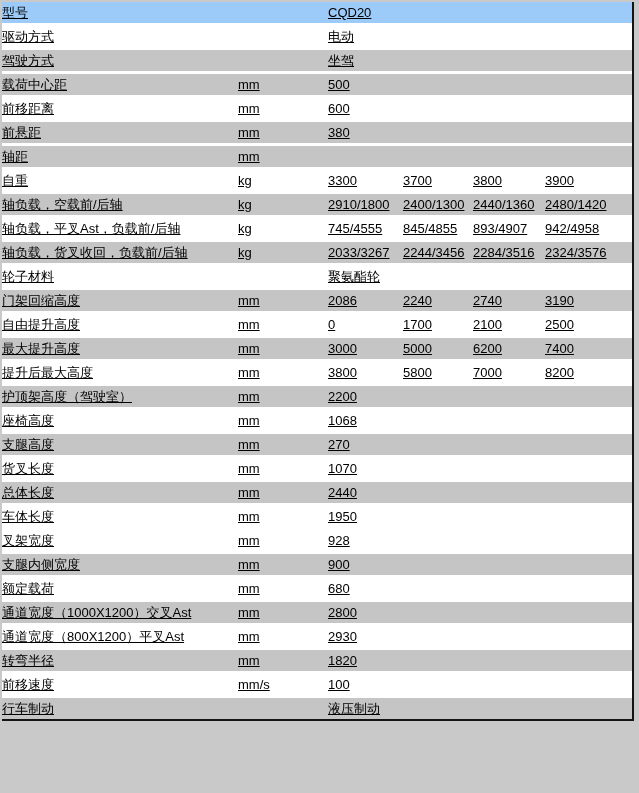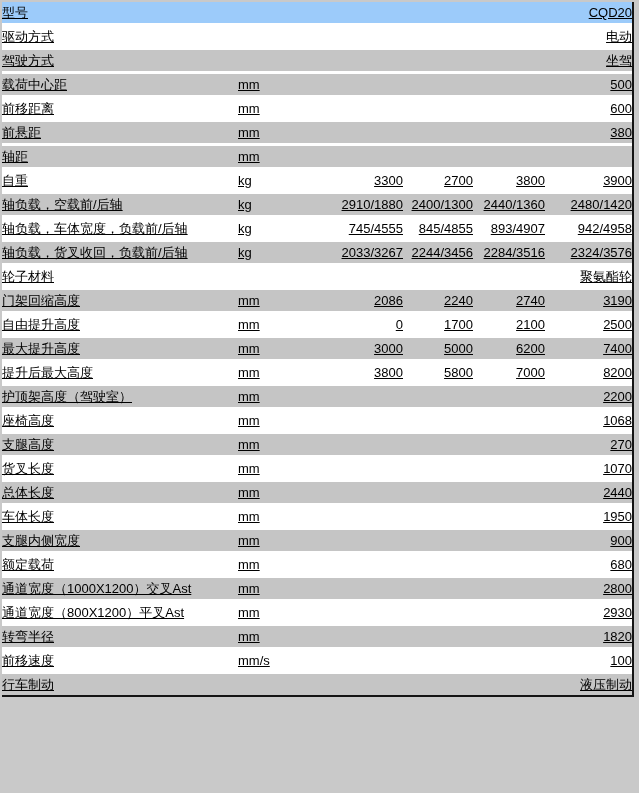--- a/index.html
+++ b/index.html
@@ -40,21 +40,21 @@
     vertical-align: middle;
   }
   table.spec-table tr:last-child td {
     border-bottom: none;
   }
   tr.hdr  { background: var(--hdr-bg, #9CCBFA); }
   tr.odd  { background: var(--row-odd-bg, #FFFFFF); }
   tr.even { background: var(--row-even-bg, #C5C5C5); }
   td.c-name { padding-left: 6px; text-align: left; }
   td.c-unit { padding-left: 3px; text-align: left; }
-  td.c-val  { text-align: right; }
+  td.c-val  { text-align: left; }
 </style>
 </head>
 <body>
 
 <div class="table-wrap">
   <table class="spec-table">
     <colgroup>
       <col style="width:236px">
       <col style="width:90px">
       <col style="width:75px">
@@ -95,34 +95,34 @@
         </tr>
         <tr class="even">
           <td class="c-name">轴距</td>
           <td class="c-unit">mm</td>
           <td class="c-val" colspan="4"></td>
         </tr>
         <tr class="odd">
           <td class="c-name">自重</td>
           <td class="c-unit">kg</td>
           <td class="c-val">3300</td>
-          <td class="c-val">2700</td>
+          <td class="c-val">3700</td>
           <td class="c-val">3800</td>
           <td class="c-val">3900</td>
         </tr>
         <tr class="even">
           <td class="c-name">轴负载，空载前/后轴</td>
           <td class="c-unit">kg</td>
-          <td class="c-val">2910/1880</td>
+          <td class="c-val">2910/1800</td>
           <td class="c-val">2400/1300</td>
           <td class="c-val">2440/1360</td>
           <td class="c-val">2480/1420</td>
         </tr>
         <tr class="odd">
-          <td class="c-name">轴负载，车体宽度，负载前/后轴</td>
+          <td class="c-name">轴负载，平叉Ast，负载前/后轴</td>
           <td class="c-unit">kg</td>
           <td class="c-val">745/4555</td>
           <td class="c-val">845/4855</td>
           <td class="c-val">893/4907</td>
           <td class="c-val">942/4958</td>
         </tr>
         <tr class="even">
           <td class="c-name">轴负载，货叉收回，负载前/后轴</td>
           <td class="c-unit">kg</td>
           <td class="c-val">2033/3267</td>
@@ -189,20 +189,25 @@
         </tr>
         <tr class="even">
           <td class="c-name">总体长度</td>
           <td class="c-unit">mm</td>
           <td class="c-val" colspan="4">2440</td>
         </tr>
         <tr class="odd">
           <td class="c-name">车体长度</td>
           <td class="c-unit">mm</td>
           <td class="c-val" colspan="4">1950</td>
+        </tr>
+        <tr class="odd">
+          <td class="c-name">叉架宽度</td>
+          <td class="c-unit">mm</td>
+          <td class="c-val" colspan="4">928</td>
         </tr>
         <tr class="even">
           <td class="c-name">支腿内侧宽度</td>
           <td class="c-unit">mm</td>
           <td class="c-val" colspan="4">900</td>
         </tr>
         <tr class="odd">
           <td class="c-name">额定载荷</td>
           <td class="c-unit">mm</td>
           <td class="c-val" colspan="4">680</td>

